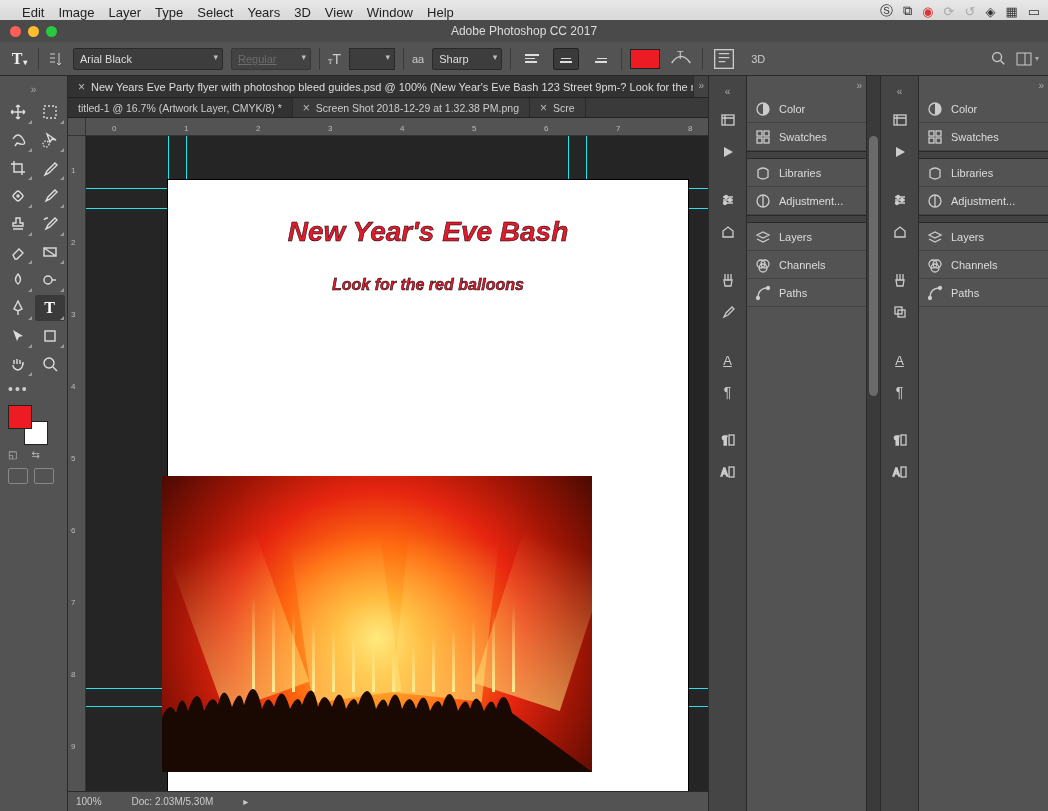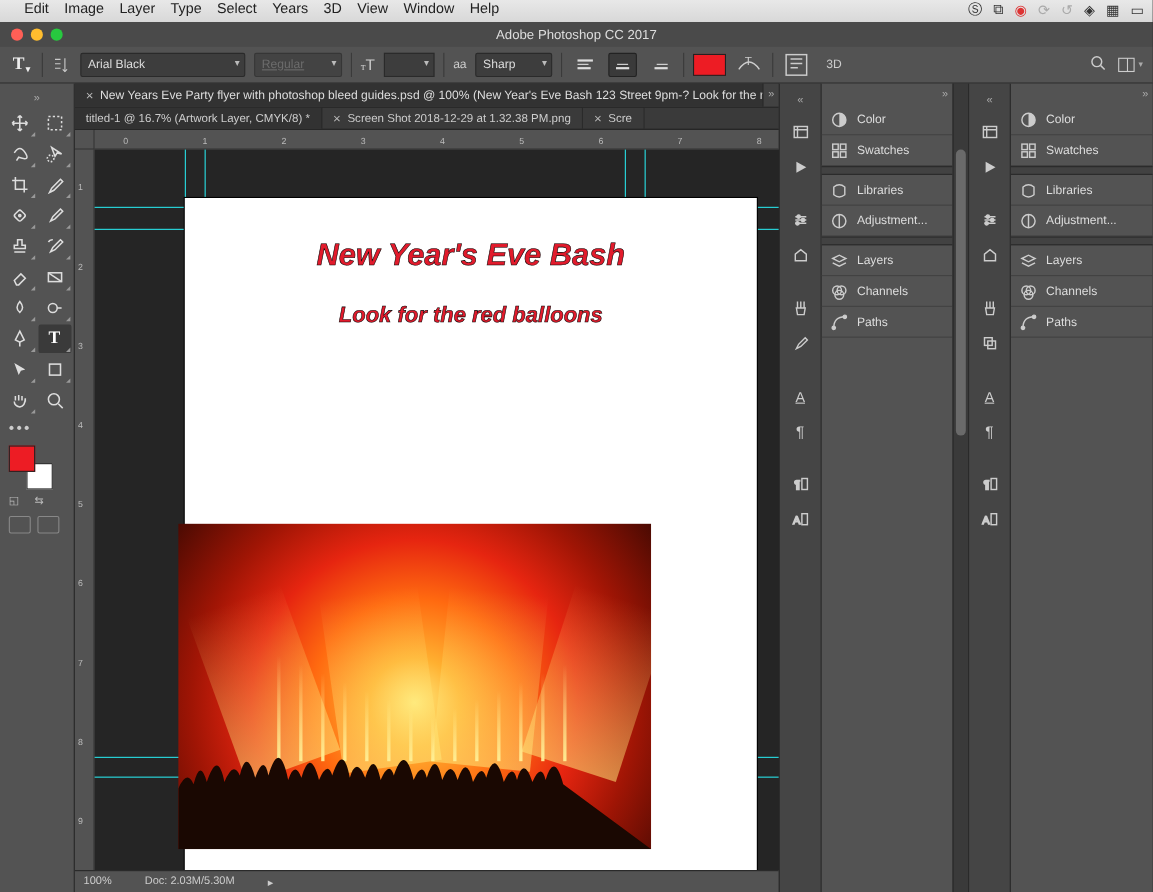--- a/index.html
+++ b/index.html
@@ -1,18 +1,18 @@
 <!DOCTYPE html>
 <html><head>
 <meta charset="utf-8">
 <style>
 * { margin: 0; padding: 0; box-sizing: border-box; font-family: -apple-system, "Lucida Grande", Arial, sans-serif; }
 body { background: #323232; color: #ccc; width: 1048px; height: 811px; overflow: hidden; font-size: 11px; }
 
-.mac-menubar { height: 20px; background: linear-gradient(#e8e8e8,#d8d8d8); display: flex; align-items: flex-start; padding: 0 8px; gap: 14px; color: #222; font-size: 13px; }
+.mac-menubar { height: 20px; background: linear-gradient(#e8e8e8,#d8d8d8); display: flex; align-items: flex-end; padding: 0 8px; gap: 14px; color: #222; font-size: 13px; }
 .mac-menubar .apple { font-size: 14px; }
 .mac-menubar .spacer { flex: 1; }
 .mac-menubar .tray { display: flex; gap: 10px; align-items: center; font-size: 13px; color: #333; }
 
 .titlebar { height: 22px; background: #4a4a4a; display: flex; align-items: center; position: relative; }
 .traffic { display: flex; gap: 7px; padding-left: 10px; }
 .traffic span { width: 11px; height: 11px; border-radius: 50%; display: inline-block; }
 .tl-close { background: #ff5f56; } .tl-min { background: #ffbd2e; } .tl-max { background: #27c93f; }
 .titlebar .title { position: absolute; left: 50%; transform: translateX(-50%); color: #ddd; font-size: 12px; }
 
@@ -60,21 +60,21 @@
 .ruler-h { position: absolute; top: 0; left: 18px; right: 0; height: 18px; background: #535353; border-bottom: 1px solid #333; font-size: 8px; color: #bbb; display:flex; align-items:flex-end; overflow:hidden;}
 .ruler-h span{position:absolute;bottom:2px}
 .ruler-v { position: absolute; top: 18px; left: 0; width: 18px; bottom: 0; background: #535353; border-right: 1px solid #333; font-size: 8px; color: #bbb; overflow:hidden;}
 .ruler-v span{position:absolute;left:3px}
 .ruler-corner{position:absolute;top:0;left:0;width:18px;height:18px;background:#535353;border-right:1px solid #333;border-bottom:1px solid #333}
 .canvas { position: absolute; left: 100px; top: 62px; width: 520px; height: 680px; background: #fff; box-shadow: 0 0 0 1px #000; }
 .guide-h { position: absolute; left: 18px; right: 0; height: 1px; background: #29e0e6; }
 .guide-v { position: absolute; top: 18px; bottom: 0; width: 1px; background: #29e0e6; }
 .flyer-text { position: relative; padding: 36px 33px 10px; text-align: center; font-family: "Arial Black", Arial, sans-serif; font-weight: 900; font-style: italic; }
 .flyer-text div { color: #e11b2c; -webkit-text-stroke: 0.5px #000; margin-bottom: 28px; }
-.ft1 { font-size: 28px; } .ft2 { font-size: 24px; } .ft3 { font-size: 20px; }
+.ft1 { font-size: 28px; } .ft2 { font-size: 24px; } .ft3 { font-size: 16px; }
 .concert { position: absolute; left: -6px; top: 296px; width: 430px; height: 296px; overflow: hidden; }
 .concert-bg { width: 100%; height: 100%; background: radial-gradient(circle at 50% 55%, #ffec80 0%, #ffb030 15%, #ff6a10 35%, #e62510 55%, #a01505 75%, #4a0a02 100%); position: relative; }
 .stagelight{position:absolute;bottom:80px;width:3px;background:linear-gradient(to top,rgba(255,240,150,0.95),rgba(255,200,80,0))}
 .beam{position:absolute;bottom:75px;width:90px;height:160px;background:linear-gradient(to top,rgba(255,230,120,0.55),rgba(255,200,60,0));transform-origin:bottom center}
 .crowd{position:absolute;left:0;right:0;bottom:0;height:110px}
 .crowd svg{width:100%;height:100%}
 .statusbar { height: 20px; background: #535353; border-top: 1px solid #2a2a2a; display: flex; align-items: center; font-size: 10px; color: #ccc; padding: 0 8px; gap: 30px; }
 
 .panels { width: 38px; background: #454545; border-left: 1px solid #2a2a2a; display: flex; flex-direction: column; align-items: center; padding-top: 6px; gap: 6px; }
 .panel-chip { width: 28px; height: 26px; display: flex; align-items: center; justify-content: center; color: #ccc; border-radius: 2px;}

